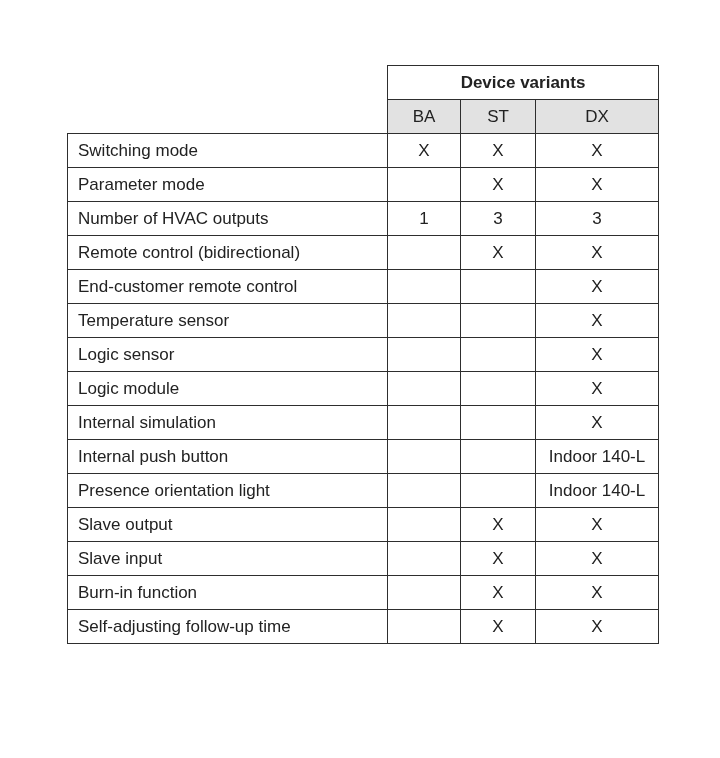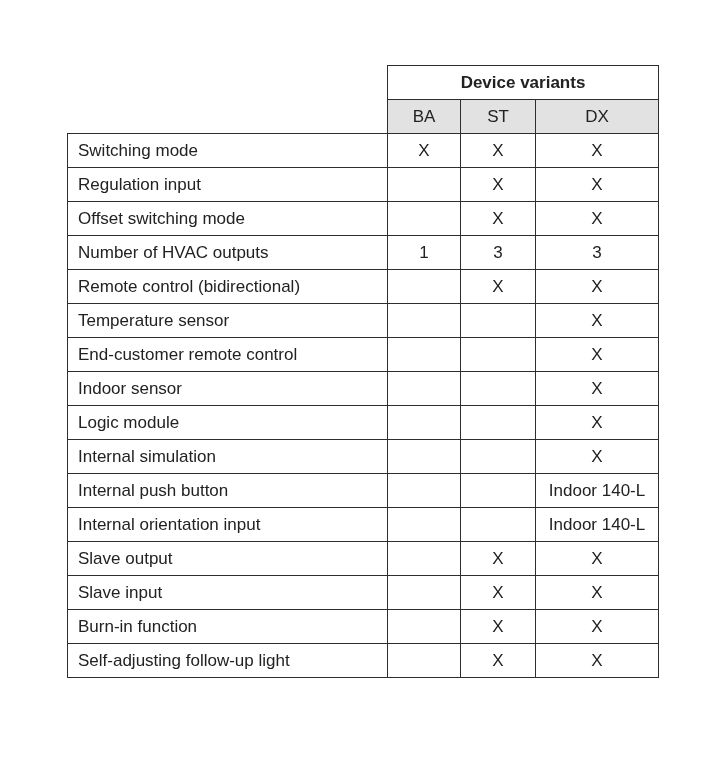--- a/index.html
+++ b/index.html
@@ -95,57 +95,51 @@
       </tr>
     </thead>
     <tbody id="table-body">
         <tr>
           <td class="label-cell">Switching mode</td>
           <td class="value-cell">X</td>
           <td class="value-cell">X</td>
           <td class="value-cell">X</td>
         </tr>
         <tr>
-          <td class="label-cell">Regulation input</td>
-          <td class="value-cell"></td>
-          <td class="value-cell">X</td>
-          <td class="value-cell">X</td>
-        </tr>
-        <tr>
-          <td class="label-cell">Offset switching mode</td>
+          <td class="label-cell">Parameter mode</td>
           <td class="value-cell"></td>
           <td class="value-cell">X</td>
           <td class="value-cell">X</td>
         </tr>
         <tr>
           <td class="label-cell">Number of HVAC outputs</td>
           <td class="value-cell">1</td>
           <td class="value-cell">3</td>
           <td class="value-cell">3</td>
         </tr>
         <tr>
           <td class="label-cell">Remote control (bidirectional)</td>
           <td class="value-cell"></td>
           <td class="value-cell">X</td>
           <td class="value-cell">X</td>
         </tr>
         <tr>
+          <td class="label-cell">End-customer remote control</td>
+          <td class="value-cell"></td>
+          <td class="value-cell"></td>
+          <td class="value-cell">X</td>
+        </tr>
+        <tr>
           <td class="label-cell">Temperature sensor</td>
           <td class="value-cell"></td>
           <td class="value-cell"></td>
           <td class="value-cell">X</td>
         </tr>
         <tr>
-          <td class="label-cell">End-customer remote control</td>
-          <td class="value-cell"></td>
-          <td class="value-cell"></td>
-          <td class="value-cell">X</td>
-        </tr>
-        <tr>
-          <td class="label-cell">Indoor sensor</td>
+          <td class="label-cell">Logic sensor</td>
           <td class="value-cell"></td>
           <td class="value-cell"></td>
           <td class="value-cell">X</td>
         </tr>
         <tr>
           <td class="label-cell">Logic module</td>
           <td class="value-cell"></td>
           <td class="value-cell"></td>
           <td class="value-cell">X</td>
         </tr>
@@ -155,21 +149,21 @@
           <td class="value-cell"></td>
           <td class="value-cell">X</td>
         </tr>
         <tr>
           <td class="label-cell">Internal push button</td>
           <td class="value-cell"></td>
           <td class="value-cell"></td>
           <td class="value-cell">Indoor 140-L</td>
         </tr>
         <tr>
-          <td class="label-cell">Internal orientation input</td>
+          <td class="label-cell">Presence orientation light</td>
           <td class="value-cell"></td>
           <td class="value-cell"></td>
           <td class="value-cell">Indoor 140-L</td>
         </tr>
         <tr>
           <td class="label-cell">Slave output</td>
           <td class="value-cell"></td>
           <td class="value-cell">X</td>
           <td class="value-cell">X</td>
         </tr>
@@ -179,20 +173,20 @@
           <td class="value-cell">X</td>
           <td class="value-cell">X</td>
         </tr>
         <tr>
           <td class="label-cell">Burn-in function</td>
           <td class="value-cell"></td>
           <td class="value-cell">X</td>
           <td class="value-cell">X</td>
         </tr>
         <tr>
-          <td class="label-cell">Self-adjusting follow-up light</td>
+          <td class="label-cell">Self-adjusting follow-up time</td>
           <td class="value-cell"></td>
           <td class="value-cell">X</td>
           <td class="value-cell">X</td>
         </tr>
       </tbody>
   </table>
 </div>
 
 </body></html>

